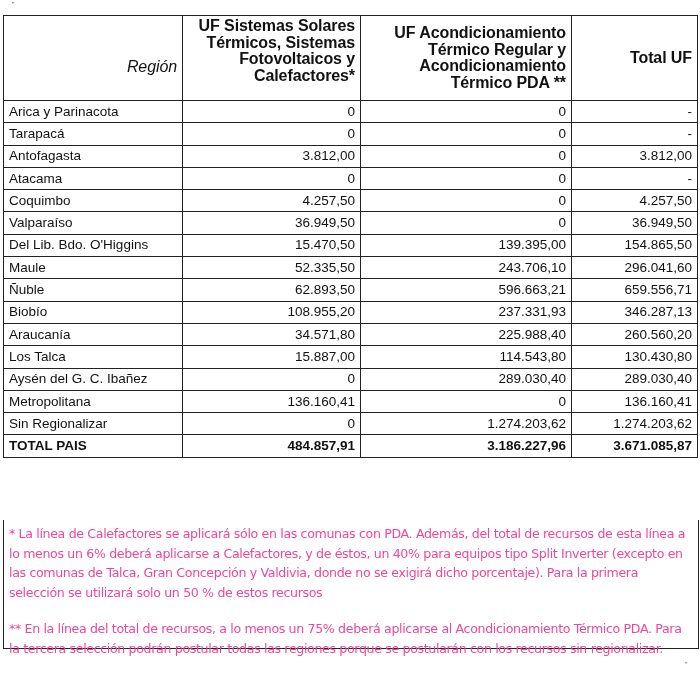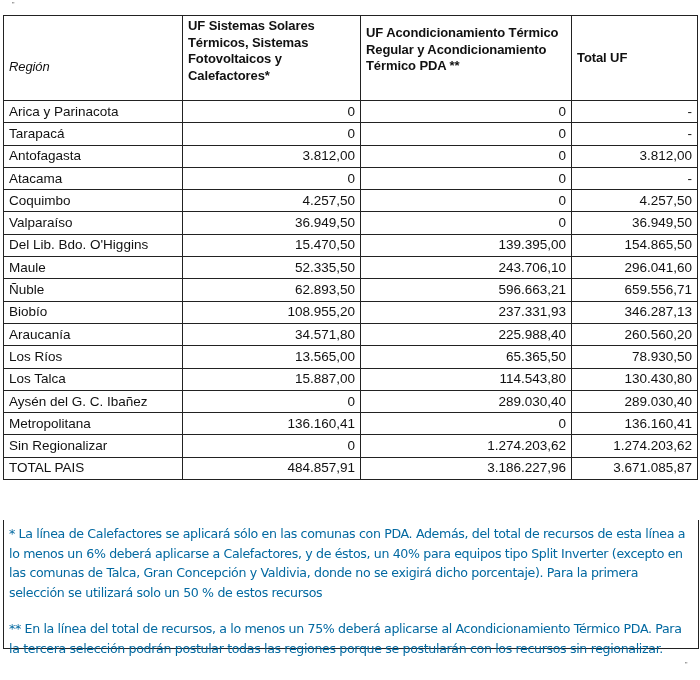--- a/index.html
+++ b/index.html
@@ -13,34 +13,34 @@
     font-family: "Liberation Sans", sans-serif; font-size: 13.5px;
   }
   table.uf col.c0 { width: 179px; }
   table.uf col.c1 { width: 178px; }
   table.uf col.c2 { width: 211px; }
   table.uf col.c3 { width: 126px; }
   table.uf th, table.uf td {
     border: 1.5px solid #222; padding: 0 5px; vertical-align: middle;
   }
   table.uf thead th {
-    height: 66px; text-align: left; font-weight: bold; font-size: 13px; line-height: 16.5px;
+    height: 66px; text-align: right; font-weight: bold; font-size: 16px; line-height: 16.5px;
     letter-spacing: -0.1px;
   }
   table.uf thead th.region-h { font-weight: normal; padding-top: 18px; font-style: italic; }
   table.uf thead th.c1h { vertical-align: top; padding-top: 2px; }
   table.uf thead th.c2h { vertical-align: top; padding-top: 9px; }
   table.uf tbody td { height: 21.3px; line-height: 20px; }
   table.uf tbody td.num { text-align: right; }
-  table.uf tbody tr.total td { font-weight: normal; }
+  table.uf tbody tr.total td { font-weight: bold; }
   .notes {
     position: absolute; left: 3px; top: 520px; width: 684px; height: 124px;
     border: 1.5px solid #222; border-top: none; padding: 4px 5px 0 5px;
     font-family: "DejaVu Sans", sans-serif; font-size: 12.6px; line-height: 19.5px;
-    letter-spacing: -0.35px; color: #0369a1;
+    letter-spacing: -0.35px; color: #ec4899;
   }
   .notes p { margin: 0; }
   .notes p + p { margin-top: 17px; }
 </style>
 </head>
 <body>
 
 <span class="mark tl">"</span>
 
 <table class="uf">
@@ -119,26 +119,20 @@
         <td class="num">237.331,93</td>
         <td class="num">346.287,13</td>
       </tr>
     <tr>
         <td>Araucanía</td>
         <td class="num">34.571,80</td>
         <td class="num">225.988,40</td>
         <td class="num">260.560,20</td>
       </tr>
     <tr>
-        <td>Los Ríos</td>
-        <td class="num">13.565,00</td>
-        <td class="num">65.365,50</td>
-        <td class="num">78.930,50</td>
-      </tr>
-    <tr>
         <td>Los Talca</td>
         <td class="num">15.887,00</td>
         <td class="num">114.543,80</td>
         <td class="num">130.430,80</td>
       </tr>
     <tr>
         <td>Aysén del G. C. Ibañez</td>
         <td class="num">0</td>
         <td class="num">289.030,40</td>
         <td class="num">289.030,40</td>

